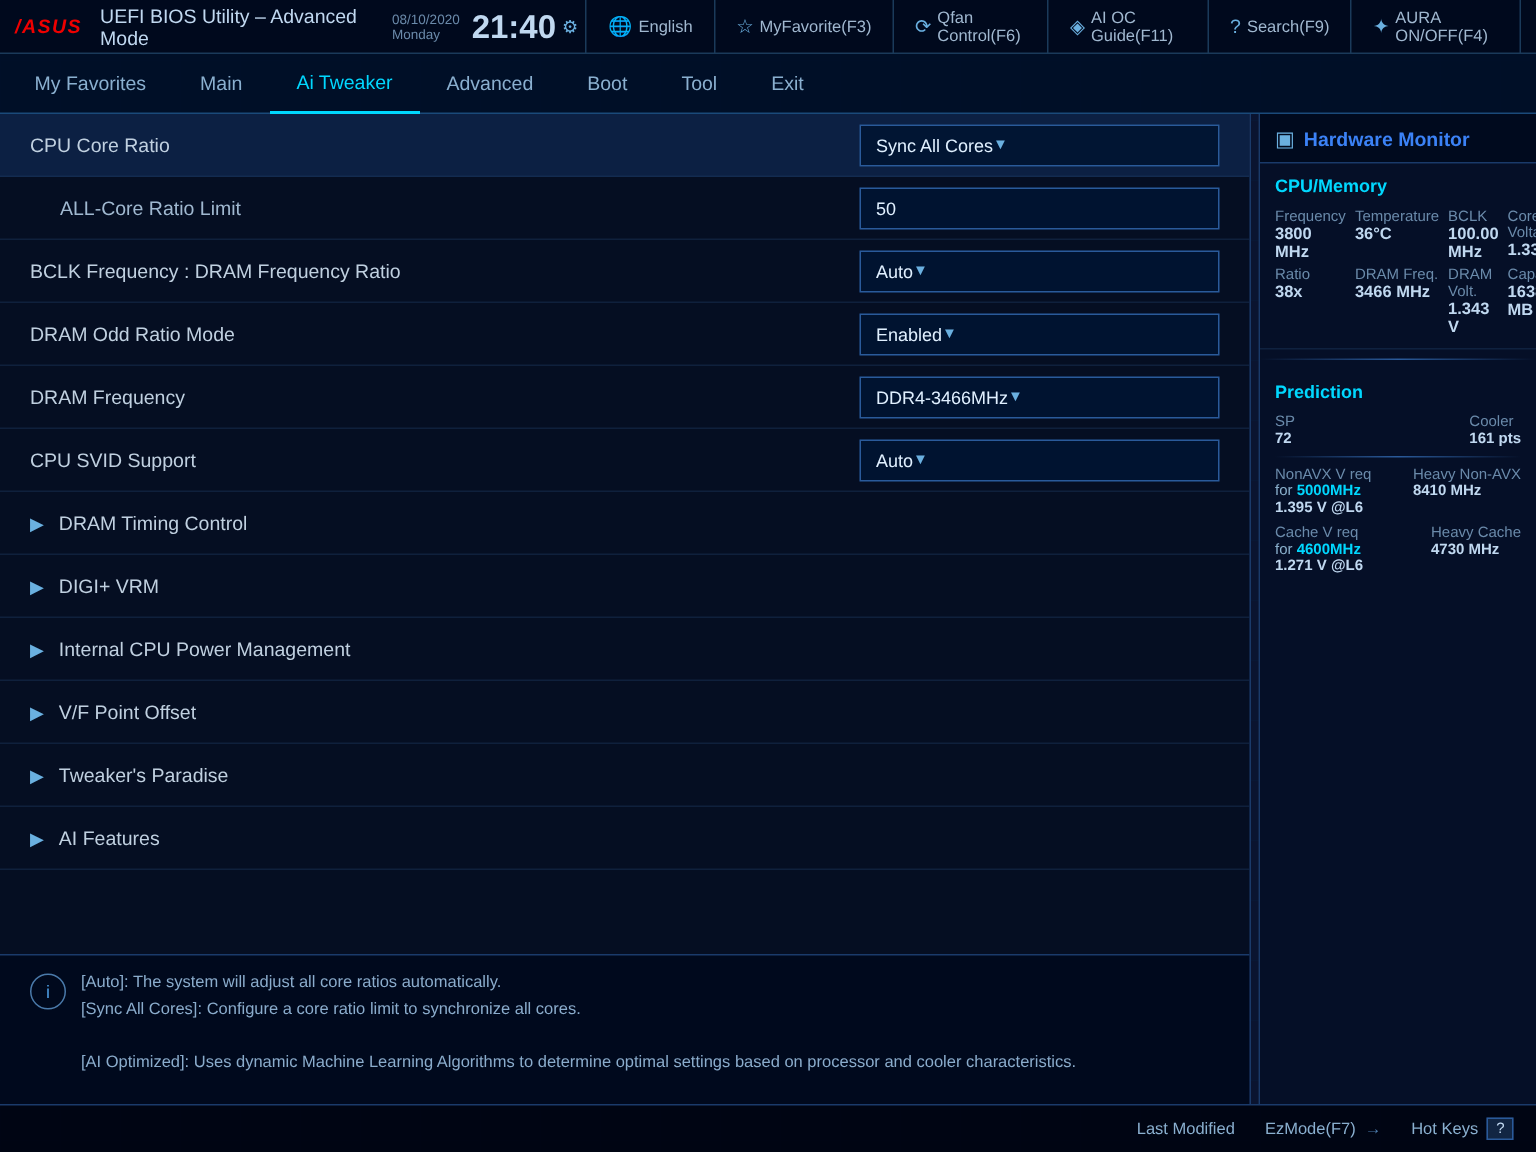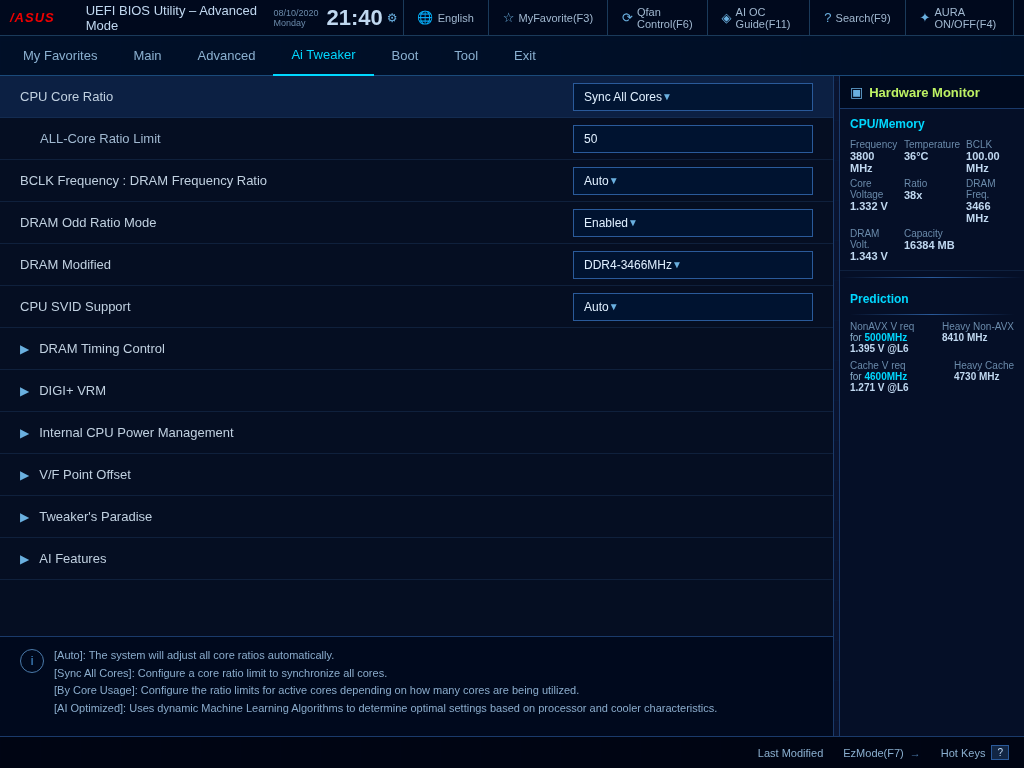--- a/index.html
+++ b/index.html
@@ -40,21 +40,21 @@
       border-bottom: 1px solid #1a3a5a;
       display: flex;
       align-items: center;
       padding: 0 10px;
       height: 36px;
     }
 
     .logo-area {
       display: flex;
       align-items: center;
-      gap: 23px;
+      gap: 4px;
     }
 
     .asus-logo {
       color: #e00;
       font-weight: 900;
       font-size: 13px;
       font-style: italic;
       letter-spacing: 1px;
     }
 
@@ -280,21 +280,21 @@
       padding: 8px 10px;
       display: flex;
       align-items: center;
       gap: 6px;
       border-bottom: 1px solid #1a3a6a;
     }
 
     .hw-monitor-title {
       font-size: 13px;
       font-weight: bold;
-      color: #bef264;
+      color: #3b82f6;
     }
 
     .hw-monitor-icon {
       color: #6ab0e0;
       font-size: 14px;
     }
 
     .hw-section {
       padding: 8px 10px;
       border-bottom: 1px solid rgba(30,60,100,0.4);
@@ -302,21 +302,21 @@
 
     .hw-section-title {
       color: #00d8ff;
       font-size: 12px;
       font-weight: bold;
       margin-bottom: 8px;
     }
 
     .hw-grid {
       display: grid;
-      grid-template-columns: 1fr 1fr 1fr;
+      grid-template-columns: 1fr 1fr 1fr 1fr;
       gap: 4px 6px;
     }
 
     .hw-label {
       color: #6a8aaa;
       font-size: 10px;
     }
 
     .hw-value {
       color: #c0d8f0;
@@ -448,22 +448,22 @@
       <div class="top-btn">
         <span class="icon">✦</span>
         <span>AURA ON/OFF(F4)</span>
       </div>
     </div>
   </div>
 
   <div class="nav-tabs">
     <div class="nav-tab">My Favorites</div>
     <div class="nav-tab">Main</div>
+    <div class="nav-tab active">Ai Tweaker</div>
     <div class="nav-tab">Advanced</div>
-    <div class="nav-tab active">Ai Tweaker</div>
     <div class="nav-tab">Boot</div>
     <div class="nav-tab">Tool</div>
     <div class="nav-tab">Exit</div>
   </div>
 
   <div class="main-content">
 
     <div style="display:flex;flex-direction:column;flex:1;">
       <div class="settings-panel">
 
@@ -498,21 +498,21 @@
           <span class="setting-label">DRAM Odd Ratio Mode</span>
           <div class="setting-control">
             <div class="dropdown">
               <span>Enabled</span>
               <span class="arrow">▼</span>
             </div>
           </div>
         </div>
 
         <div class="setting-row">
-          <span class="setting-label">DRAM Modified</span>
+          <span class="setting-label">DRAM Frequency</span>
           <div class="setting-control">
             <div class="dropdown">
               <span>DDR4-3466MHz</span>
               <span class="arrow">▼</span>
             </div>
           </div>
         </div>
 
         <div class="setting-row">
           <span class="setting-label">CPU SVID Support</span>
@@ -554,21 +554,21 @@
           <span class="expand-label">AI Features</span>
         </div>
       </div>
 
       <div class="info-panel">
         <div style="display:flex;align-items:flex-start;">
           <div class="info-icon">i</div>
           <div class="info-text">
             <span>[Auto]: The system will adjust all core ratios automatically.</span><br>
             <span>[Sync All Cores]: Configure a core ratio limit to synchronize all cores.</span><br>
-            <span>[By Core Usage]: Configure the ratio limits for active cores depending on how many cores are being utilized.</span><br>
+            <br>
             <span>[AI Optimized]: Uses dynamic Machine Learning Algorithms to determine optimal settings based on processor and cooler characteristics.</span>
           </div>
         </div>
       </div>
     </div>
 
     <div class="scroll-divider"></div>
 
     <div class="hw-monitor">
       <div class="hw-monitor-header">
@@ -612,20 +612,30 @@
             <div class="hw-value">16384 MB</div>
           </div>
         </div>
       </div>
 
       <div class="divider-line"></div>
 
       <div class="prediction-section">
         <div class="prediction-title">Prediction</div>
 
+        <div class="pred-row">
+          <div>
+            <div class="pred-label">SP</div>
+            <div class="pred-value">72</div>
+          </div>
+          <div>
+            <div class="pred-label">Cooler</div>
+            <div class="pred-value">161 pts</div>
+          </div>
+        </div>
 
         <div class="divider-line"></div>
 
         <div style="margin-bottom:6px;">
           <div class="pred-row">
             <div>
               <div class="pred-label">NonAVX V req</div>
               <div style="font-size:10px;color:#8ab0cc;">for <span style="color:#00d8ff;font-weight:bold;">5000MHz</span></div>
               <div class="pred-value" style="font-size:10px;">1.395 V @L6</div>
             </div>

